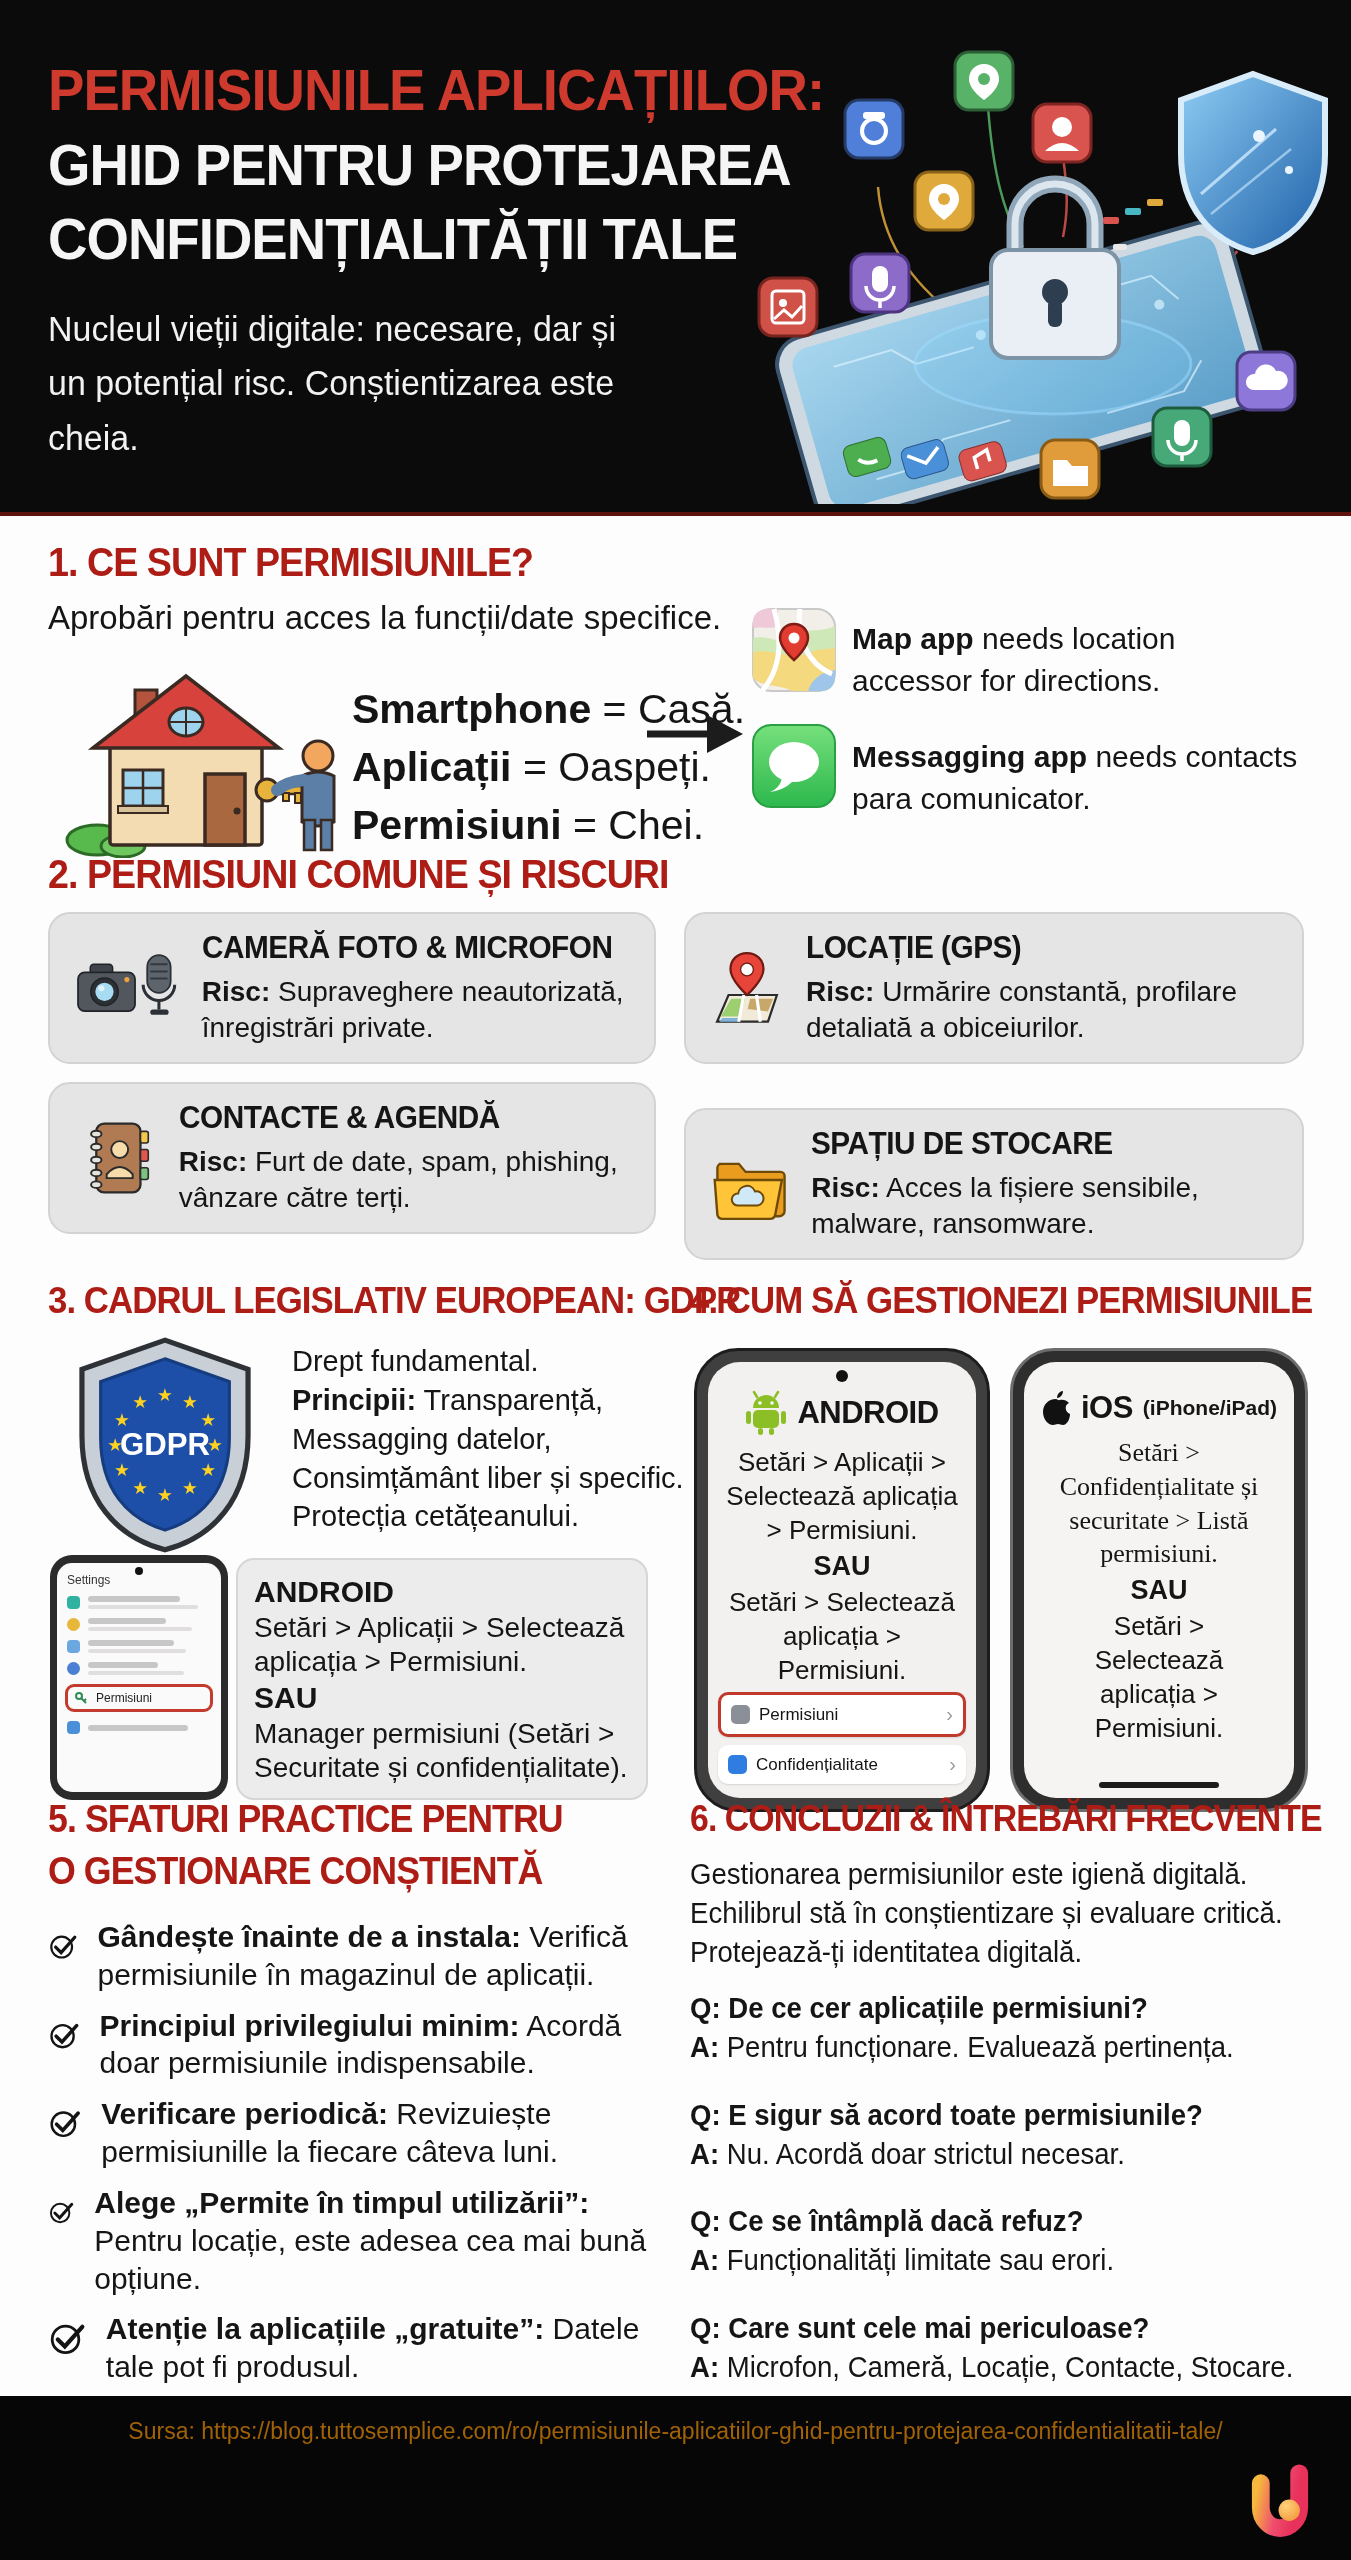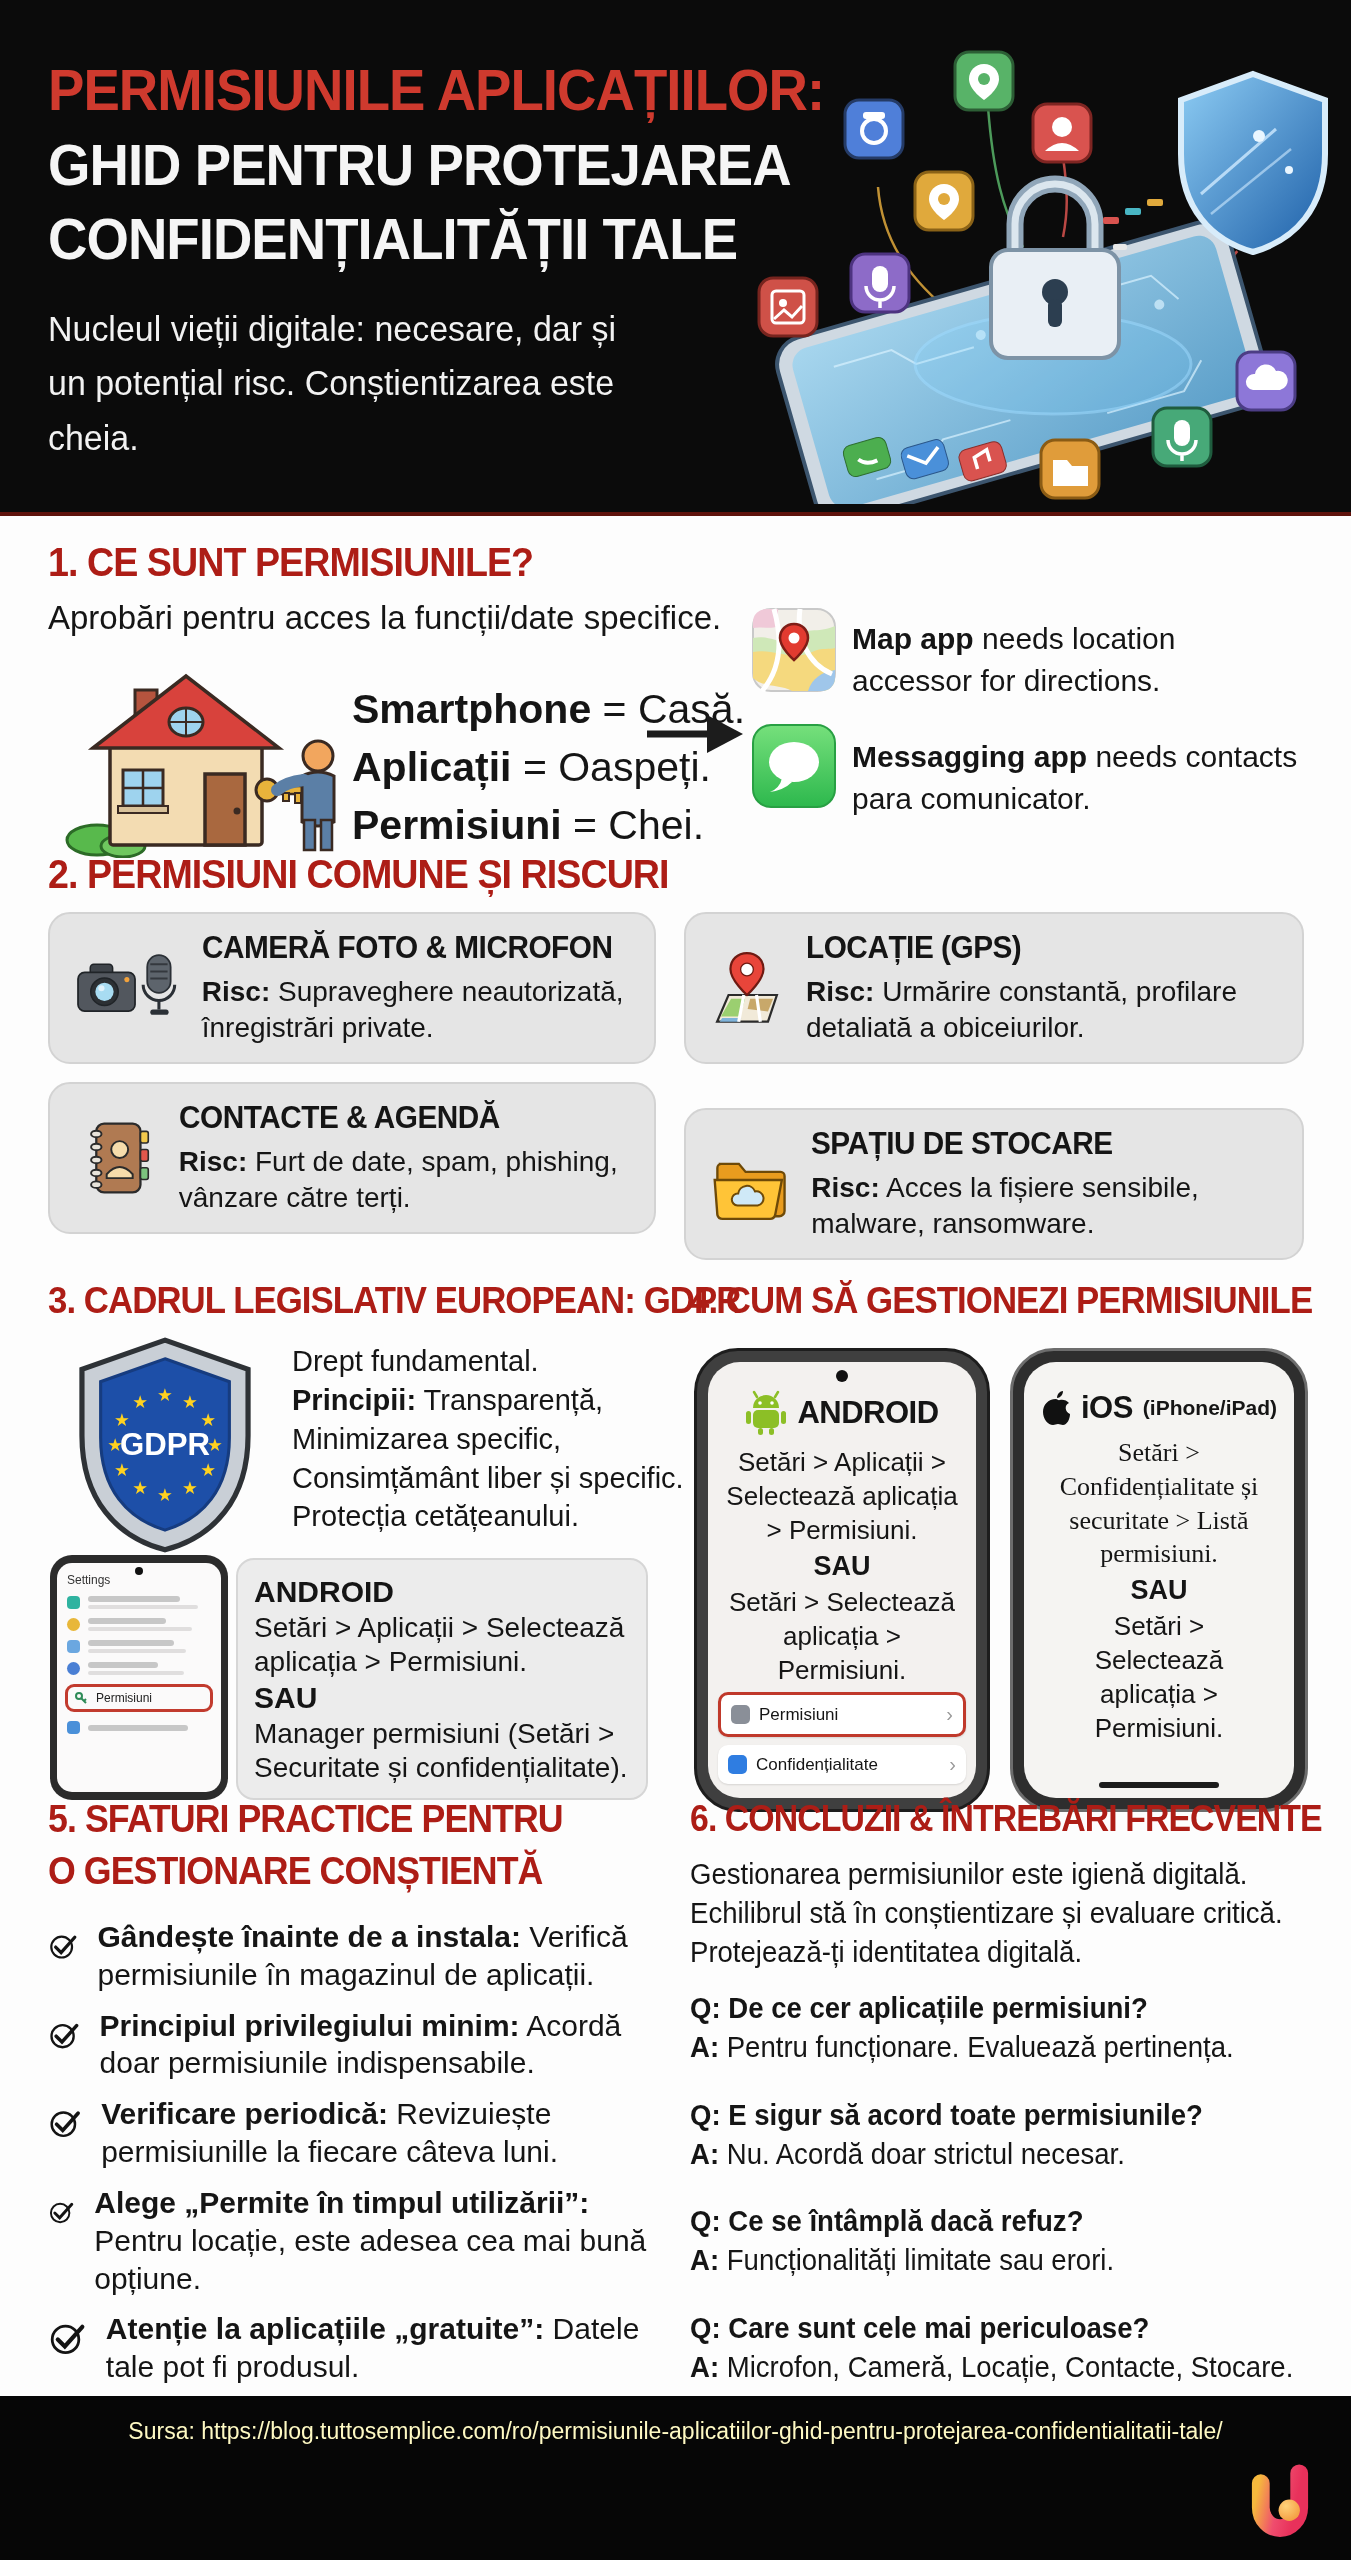--- a/index.html
+++ b/index.html
@@ -58,21 +58,21 @@
   .check-item{display:flex;gap:20px;align-items:flex-start;}
   .check-item .ct{font-size:30px;line-height:1.26;}
   
   .s6-intro{left:690px;top:1855px;font-size:29px;line-height:1.35;}
   .s6-intro div{transform:scaleX(.95);transform-origin:left top;white-space:nowrap;}
   .faq{position:absolute;left:690px;top:1992px;width:660px;height:392px;display:flex;flex-direction:column;justify-content:space-between;}
   .faq .q{font-weight:bold;font-size:29px;transform:scaleX(.95);transform-origin:left top;white-space:nowrap;}
   .faq .a{font-size:29px;margin-top:6px;transform:scaleX(.95);transform-origin:left top;white-space:nowrap;}
   
   .footer{position:absolute;left:0;top:2396px;width:1351px;height:164px;background:#060606;}
-  .source{position:absolute;left:0;top:22px;width:100%;text-align:center;font-size:23px;color:#fef9c3;}
+  .source{position:absolute;left:0;top:22px;width:100%;text-align:center;font-size:23px;color:#a16207;}
   .ulogo{position:absolute;left:1248px;top:2458px;}
 </style>
 </head>
 <body>
 
 <div class="canvas">
 
   <div class="header">
     <div class="abs t-red cond">PERMISIUNILE APLICAȚIILOR:</div>
     <div class="abs t-w t-w1 cond">GHID PENTRU PROTEJAREA</div>
@@ -361,21 +361,21 @@
       <text x="90" y="159">★</text>
         <text x="114" y="152">★</text>
         <text x="131.6" y="135">★</text>
     </g>
     <text x="90" y="115" text-anchor="middle" font-size="30" font-weight="bold" fill="#fff">GDPR</text>
   </svg>
 
   <div class="abs gdpr-text">
     <div>Drept fundamental.</div>
     <div><b>Principii:</b><span> Transparență,</span></div>
-    <div>Minimizarea specific,</div>
+    <div>Messagging datelor,</div>
     <div>Consimțământ liber și specific.</div>
     <div>Protecția cetățeanului.</div>
   </div>
 
   <div class="abs mini-phone">
     <div class="mini-screen">
       <div class="cam-dot"></div>
       <div class="m-set">Settings</div>
       <div class="m-row">
           <span class="m-ico" style="background:#2fb3a0;"></span>

